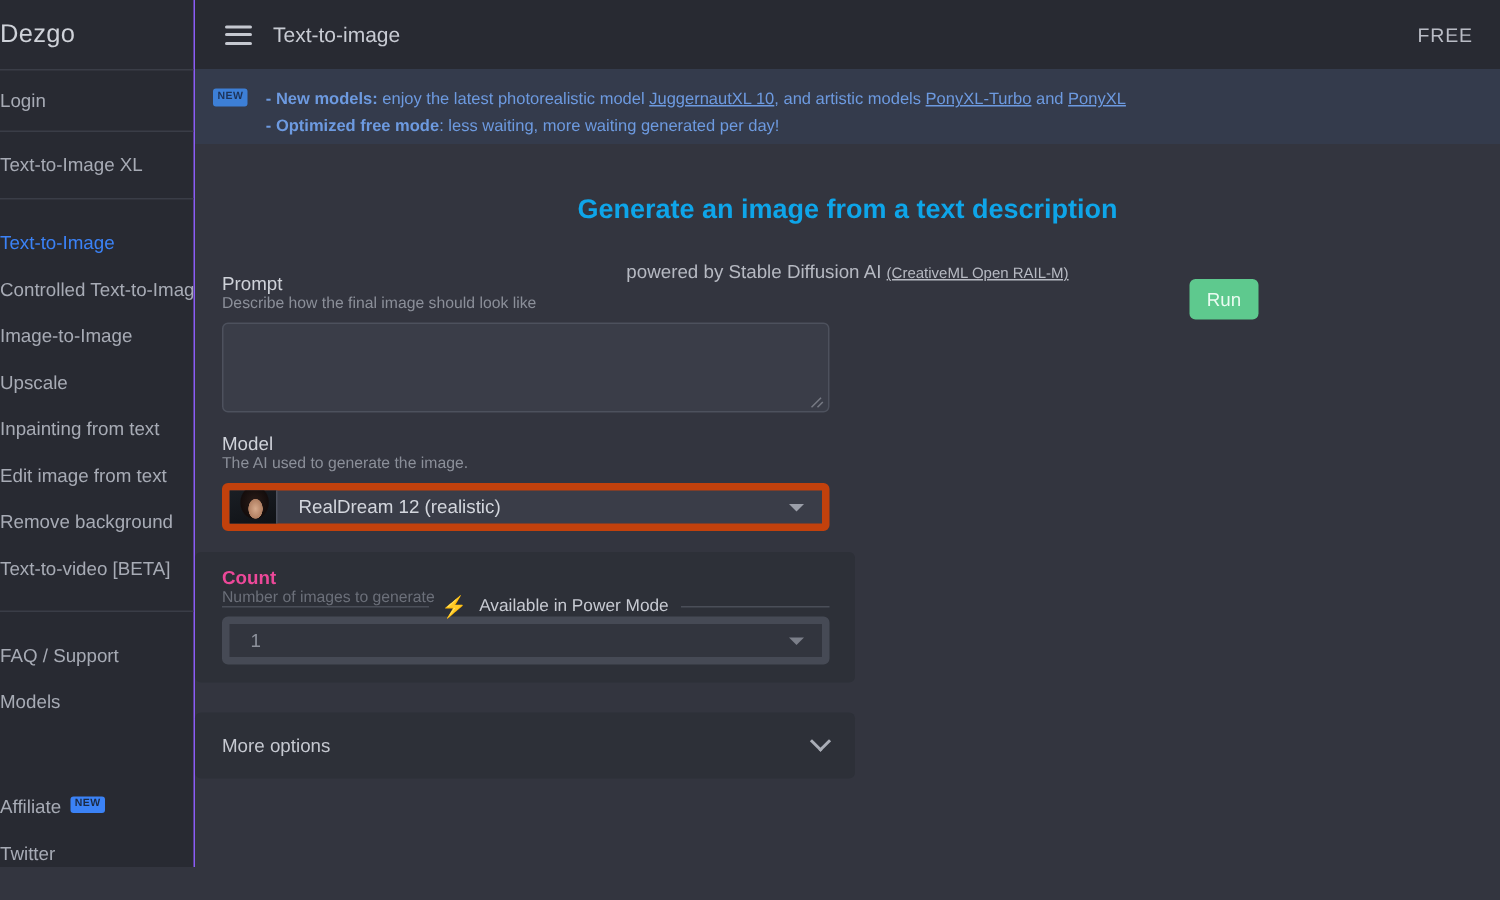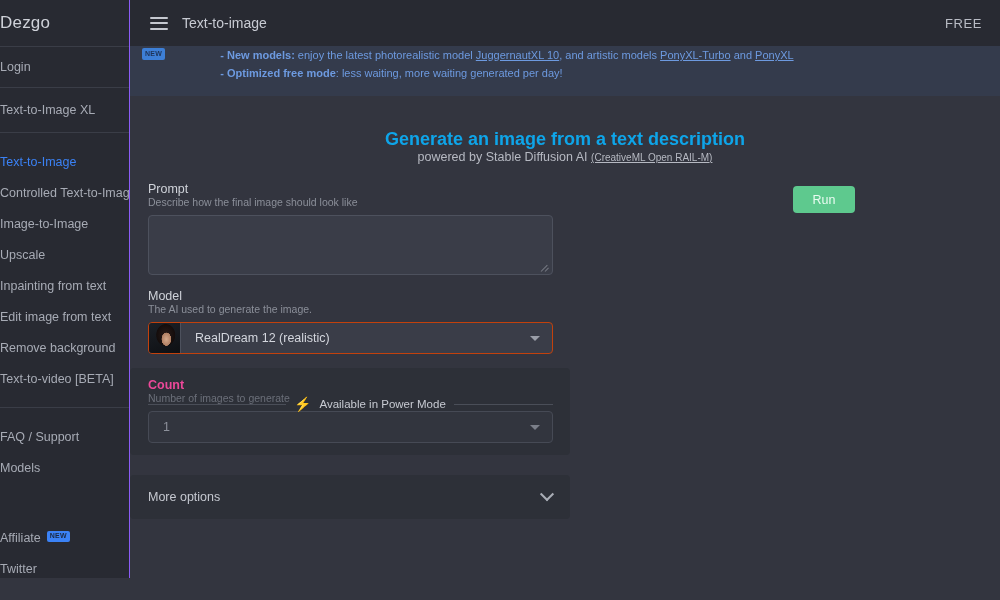--- a/index.html
+++ b/index.html
@@ -65,22 +65,21 @@
     color: #b9bcc5; font-size: 13px; letter-spacing: .6px;
     cursor: pointer;
   }
 
   
   .banner {
     position: absolute; left: 130px; top: 46px;
     width: 870px; height: 50px;
     background: #343b4c;
     display: flex; align-items: flex-start;
-    padding: 0 0 0 12px;
-    gap: 43px;
+    padding: 11px 0 0 12px;
   }
   .banner-badge {
     background: #3d7fd6; color: #1d3358;
     font-size: 7px; font-weight: bold; letter-spacing: .3px;
     padding: 2px 3px; border-radius: 2px; line-height: 1.2;
     margin-top: 2px; margin-right: 12px;
   }
   .banner-lines { font-size: 11px; line-height: 18px; }
   .banner-line { color: #6d9ae0; white-space: nowrap; }
   .banner-line b { color: #6d9ae0; font-weight: bold; }
@@ -92,21 +91,21 @@
     width: 870px; height: 504px;
     background: #33353f;
   }
   .page-title {
     text-align: center; color: #0ea5e9;
     font-size: 18px; font-weight: bold;
     margin-top: 33px;
   }
   .page-sub {
     text-align: center; color: #b6b9c2; font-size: 12.5px;
-    margin-top: 0;
+    margin-top: 24px;
   }
   .page-sub a { color: #b6b9c2; font-size: 10px; text-decoration: underline; }
 
   .form {
     position: absolute; left: 18px; top: 86px;
     width: 440px;
   }
   .field { margin-bottom: 14px; }
   .field-label { color: #cfd2d9; font-size: 12.5px; }
   .field-help { color: #8b8f99; font-size: 10.5px; margin-top: 0; }
@@ -122,21 +121,21 @@
   }
   .resize-grip:before, .resize-grip:after {
     content: ""; position: absolute; background: #a9adb6; height: 1px;
     transform-origin: left center;
   }
   .resize-grip:before { width: 9px; left: 0; top: 7px; transform: rotate(-45deg); }
   .resize-grip:after  { width: 5px; left: 4px; top: 7px; transform: rotate(-45deg); }
 
   .select {
     margin-top: 7px; width: 405px; height: 32px;
-    background: #3a3d48; border: 1px solid #c2410c; border-radius: 4px;
+    background: #3a3d48; border: 5px solid #c2410c; border-radius: 4px;
     display: flex; align-items: center; cursor: pointer;
     overflow: hidden;
   }
   .model-thumb {
     width: 32px; height: 30px; flex: 0 0 32px;
     background:
       radial-gradient(ellipse 8px 11px at 56% 54%, #d6a98b 0%, #b07f62 58%, rgba(0,0,0,0) 62%),
       radial-gradient(ellipse 13px 15px at 54% 40%, #2a1c18 0%, #140d0c 70%, rgba(0,0,0,0) 76%),
       linear-gradient(160deg, #1b2026 0%, #15181d 50%, #0e1013 100%);
     border-right: 1px solid #4d515d;
@@ -179,21 +178,21 @@
   }
   .more-options .mo-label { color: #c5c8d0; font-size: 12.5px; }
   .chev {
     margin-left: auto; width: 10px; height: 10px;
     border-right: 2px solid #a9adb6; border-bottom: 2px solid #a9adb6;
     transform: rotate(45deg) translate(-2px,-2px);
   }
 
   .run-button {
     position: absolute; left: 663px; top: 90px;
-    width: 62px; height: 27px;
+    width: 46px; height: 27px;
     background: #5ec98e; border: none; border-radius: 4px;
     color: #e9fbf1; font-size: 12.5px;
     font-family: "Liberation Sans", sans-serif;
     cursor: pointer;
   }
 </style>
 </head>
 <body>
 
 <div id="app">

